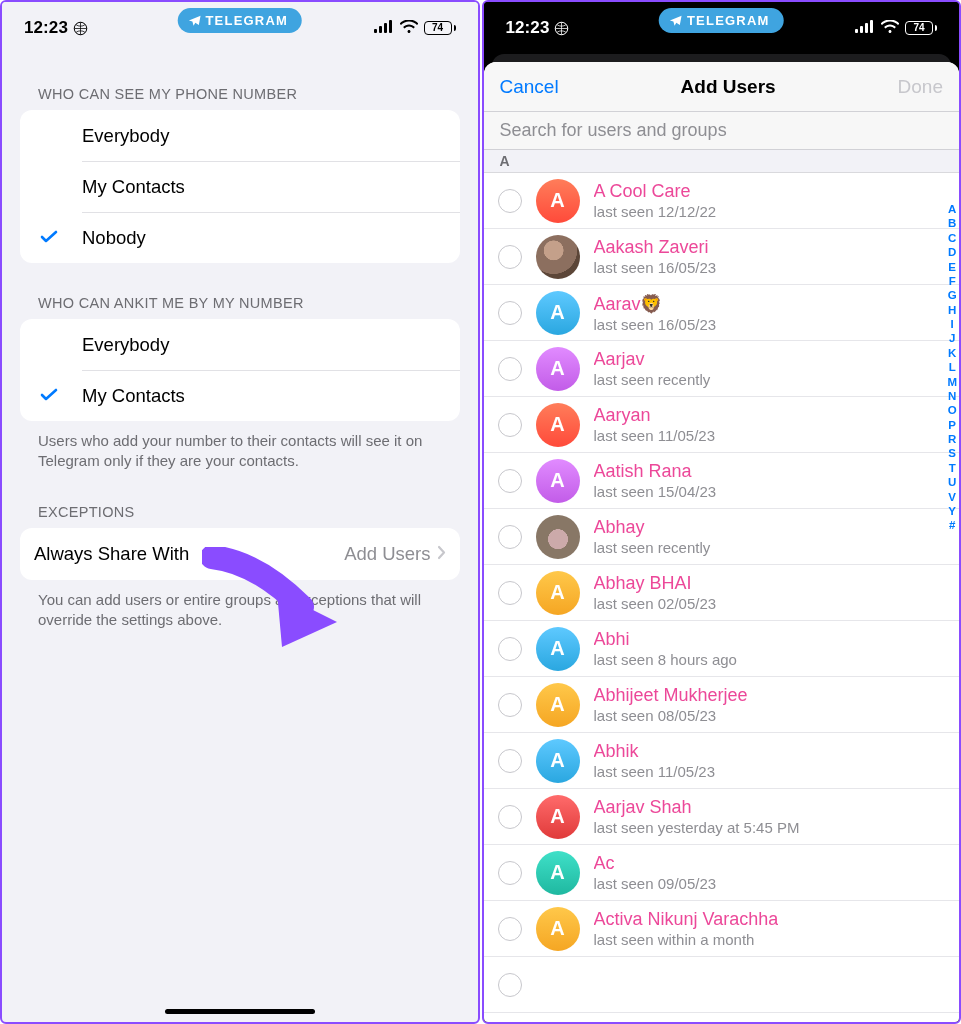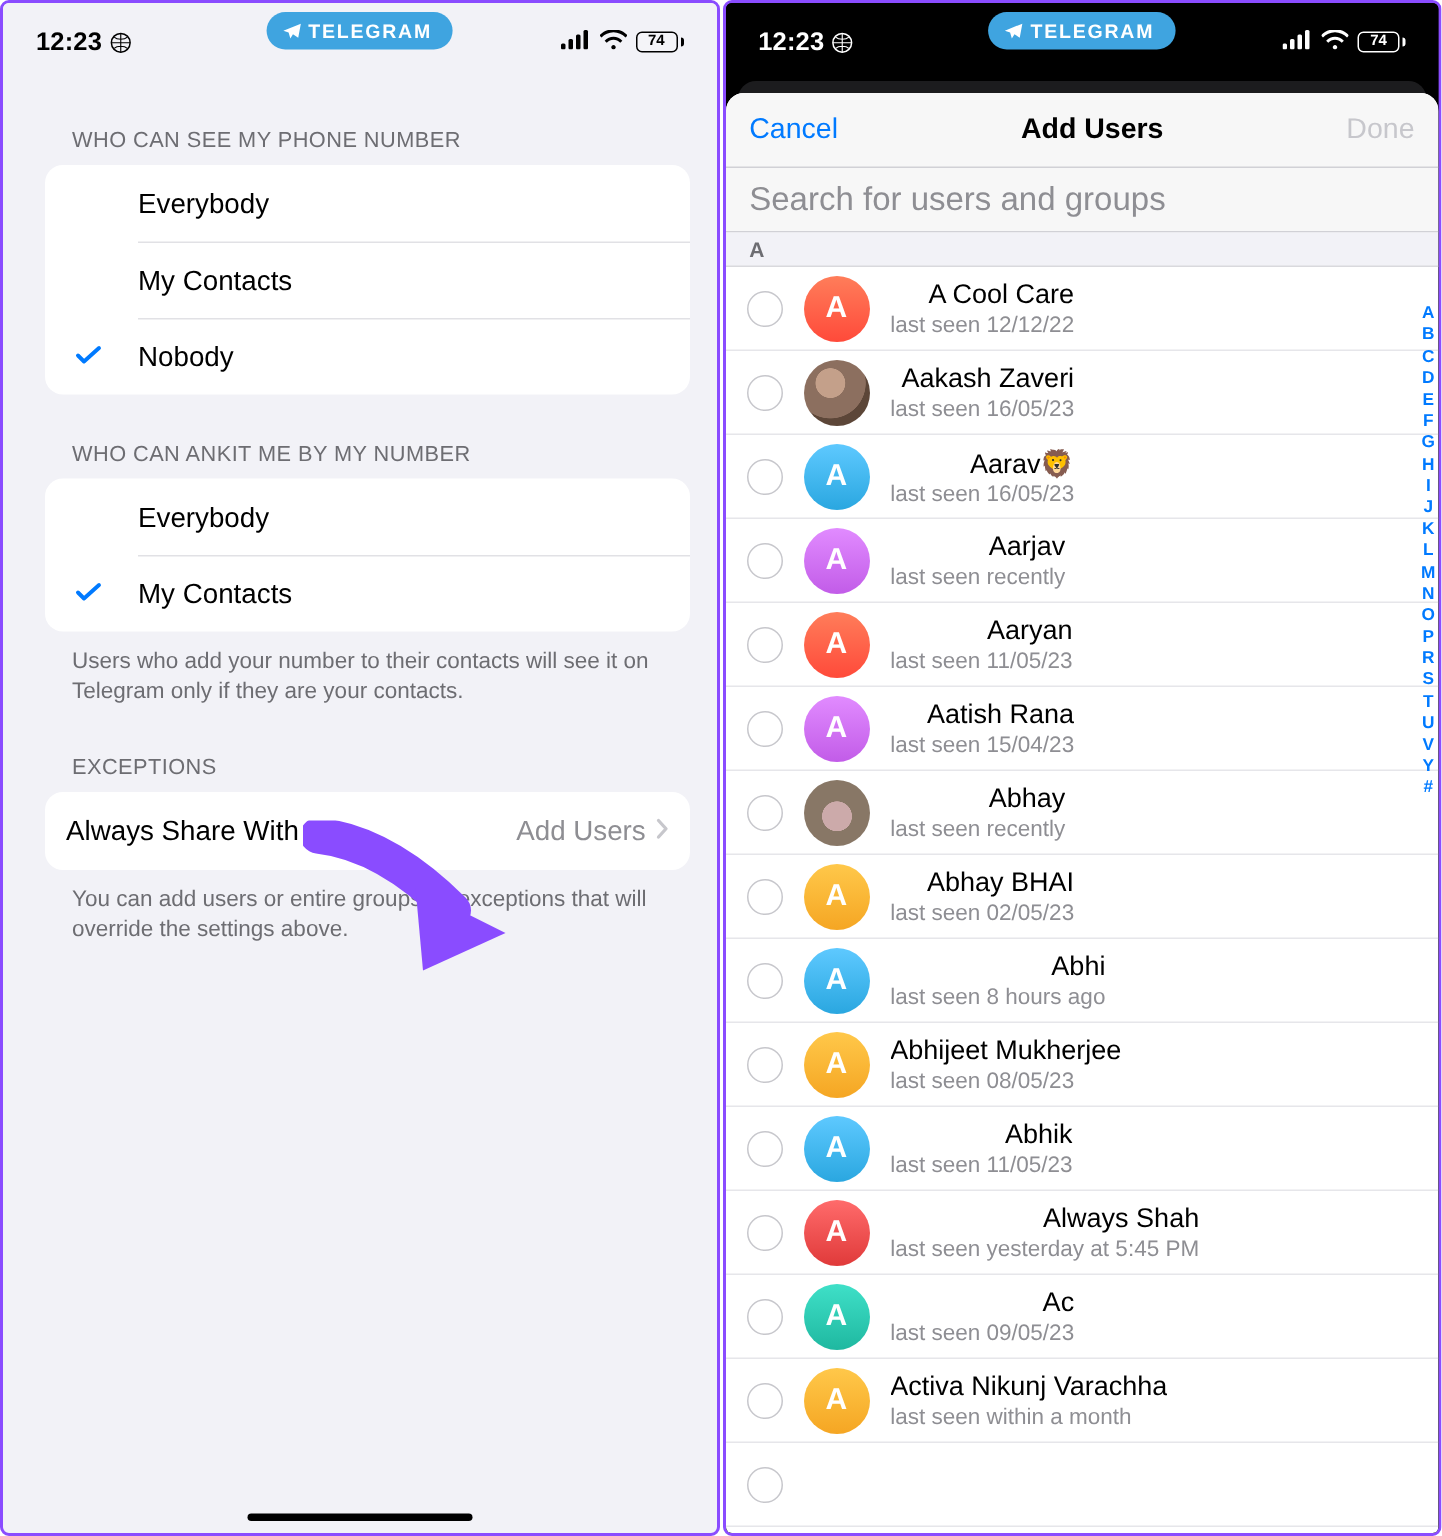--- a/index.html
+++ b/index.html
@@ -27,21 +27,21 @@
   .phone-left .battery-box { background: rgba(255,255,255,0.2); }
   .phone-right .battery-box { border-color: #fff; }
   .battery-pct { font-size: 10px; font-weight: 700; line-height: 1; }
   .battery-cap { width: 2px; height: 6px; background: currentColor; border-radius: 0 2px 2px 0; }
 
   
   .nav-left { height: 48px; display: flex; align-items: center; justify-content: center; position: relative; background: #f2f2f7; }
   .nav-left .back { position: absolute; left: 10px; color: #007aff; font-size: 20px; display: flex; align-items: center; gap: 2px; }
   .nav-left .title { font-size: 20px; font-weight: 600; }
 
-  .form-area { flex: 1; overflow: hidden; padding-left: 10px; }
+  .form-area { flex: 1; overflow: hidden; }
   .section-label { color: #6d6d72; font-size: 14.5px; padding: 32px 18px 8px 36px; letter-spacing: .3px; }
   .card { background: #fff; border-radius: 12px; margin: 0 18px; overflow: hidden; }
   .row { display: flex; align-items: center; height: 51px; padding-left: 62px; position: relative; font-size: 18.5px; }
   .row + .row::before { content: ""; position: absolute; left: 62px; right: 0; top: 0; height: 1px; background: #e1e1e5; }
   .checkmark { position: absolute; left: 20px; color: #007aff; }
   .section-footer { color: #6d6d72; font-size: 15px; line-height: 1.35; padding: 10px 20px 0 36px; }
   .row-detail { display: flex; align-items: center; justify-content: space-between; height: 52px; padding: 0 14px 0 14px; font-size: 18.5px; }
   .row-detail .value { color: #8e8e93; font-size: 18.5px; display: flex; align-items: center; gap: 6px; }
 
   
@@ -50,28 +50,28 @@
   .home-indicator { position: absolute; bottom: 8px; left: 50%; transform: translateX(-50%); width: 150px; height: 5px; background: #000; border-radius: 3px; }
 
   
   .sheet-wrap { flex: 1; background: #000; display: flex; flex-direction: column; position: relative; }
   .sheet-backdrop { height: 12px; background: #1c1c1e; border-radius: 12px 12px 0 0; margin: 0 8px; }
   .sheet { flex: 1; background: #fff; border-radius: 12px 12px 0 0; overflow: hidden; display: flex; flex-direction: column; margin-top: -4px; }
   .sheet-nav { height: 50px; display: flex; align-items: center; justify-content: space-between; padding: 0 16px; background: #f7f7f7; border-bottom: .5px solid #d1d1d6; }
   .sheet-nav .cancel { color: #007aff; font-size: 19px; }
   .sheet-nav .title { font-size: 19px; font-weight: 600; }
   .sheet-nav .done { color: #c7c7cc; font-size: 19px; font-weight: 500; }
-  .search-row { background: #f7f7f7; padding: 8px 16px; color: #8e8e93; font-size: 22px; border-bottom: .5px solid #d1d1d6; }
+  .search-row { background: #f7f7f7; padding: 8px 16px; color: #8e8e93; font-size: 18px; border-bottom: .5px solid #d1d1d6; }
   .section-index { background: #f2f2f7; color: #6d6d72; font-size: 14px; font-weight: 600; padding: 3px 16px; border-bottom: .5px solid #d9d9dd; }
   .contacts { flex: 1; overflow: hidden; position: relative; }
   .contact-row { display: flex; align-items: center; gap: 14px; padding: 6px 14px; border-bottom: .5px solid #e6e6ea; height: 56px; }
   .radio { width: 24px; height: 24px; border: 1.5px solid #c7c7cc; border-radius: 50%; flex-shrink: 0; }
   .avatar { width: 44px; height: 44px; border-radius: 50%; display: flex; align-items: center; justify-content: center; font-size: 20px; font-weight: 600; color: #fff; flex-shrink: 0; background-size: cover; background-position: center; }
   .contact-text { display: flex; flex-direction: column; gap: 1px; min-width: 0; }
-  .contact-name { font-size: 18px; font-weight: 500; color: #000000; white-space: nowrap; overflow: hidden; text-overflow: ellipsis; text-align: right; }
+  .contact-name { font-size: 18px; font-weight: 500; color: #ec4899; white-space: nowrap; overflow: hidden; text-overflow: ellipsis; }
   .contact-status { font-size: 15px; color: #8e8e93; }
   .index-strip { position: absolute; right: 2px; top: 200px; display: flex; flex-direction: column; gap: 0; font-size: 11.5px; font-weight: 600; color: #007aff; align-items:center; }
   .index-strip span { line-height: 1.25; }
 
   .last-name-strike { text-decoration: line-through; text-decoration-thickness: 2px; }
 
   .avatar.photo1 { background: radial-gradient(circle at 40% 35%, #c4a08a 25%, #8c6f5f 26% 60%, #5c4638 61% 100%); }
   .avatar.photo2 { background: radial-gradient(circle at 50% 55%, #caa 30%, #876 31% 100%); }
 </style>
 </head>
@@ -318,21 +318,21 @@
               <div class="avatar" style="background: linear-gradient(rgb(94, 201, 255), rgb(42, 167, 224));">A</div>
               <div class="contact-text">
                 <div class="contact-name">Abhik</div>
                 <div class="contact-status">last seen 11/05/23</div>
               </div>
             </div>
             <div class="contact-row">
               <div class="radio"></div>
               <div class="avatar" style="background: linear-gradient(rgb(255, 107, 107), rgb(224, 58, 58));">A</div>
               <div class="contact-text">
-                <div class="contact-name">Always Shah</div>
+                <div class="contact-name">Aarjav Shah</div>
                 <div class="contact-status">last seen yesterday at 5:45 PM</div>
               </div>
             </div>
             <div class="contact-row">
               <div class="radio"></div>
               <div class="avatar" style="background: linear-gradient(rgb(63, 224, 200), rgb(31, 184, 160));">A</div>
               <div class="contact-text">
                 <div class="contact-name">Ac</div>
                 <div class="contact-status">last seen 09/05/23</div>
               </div>

